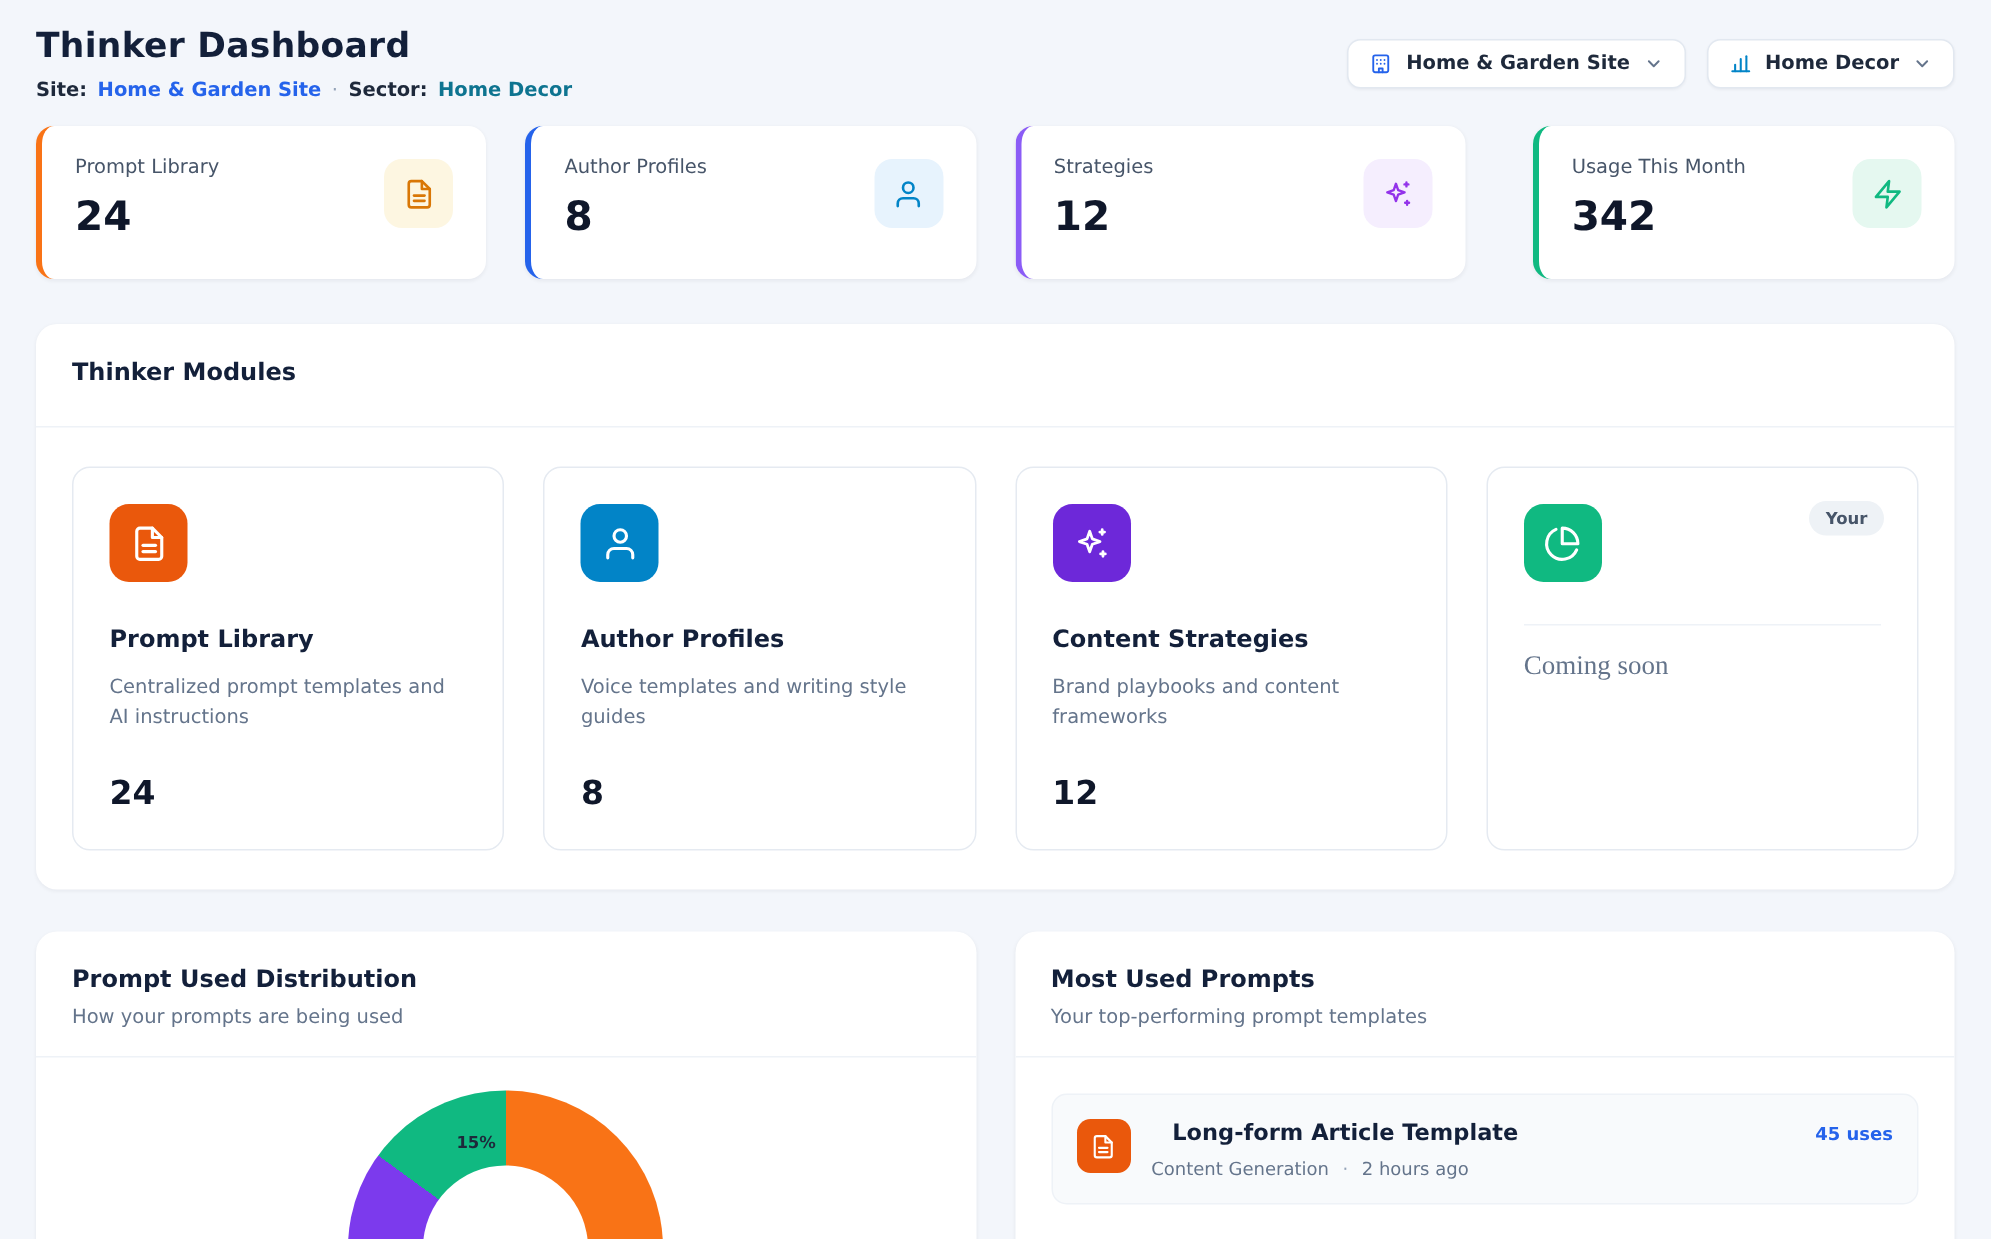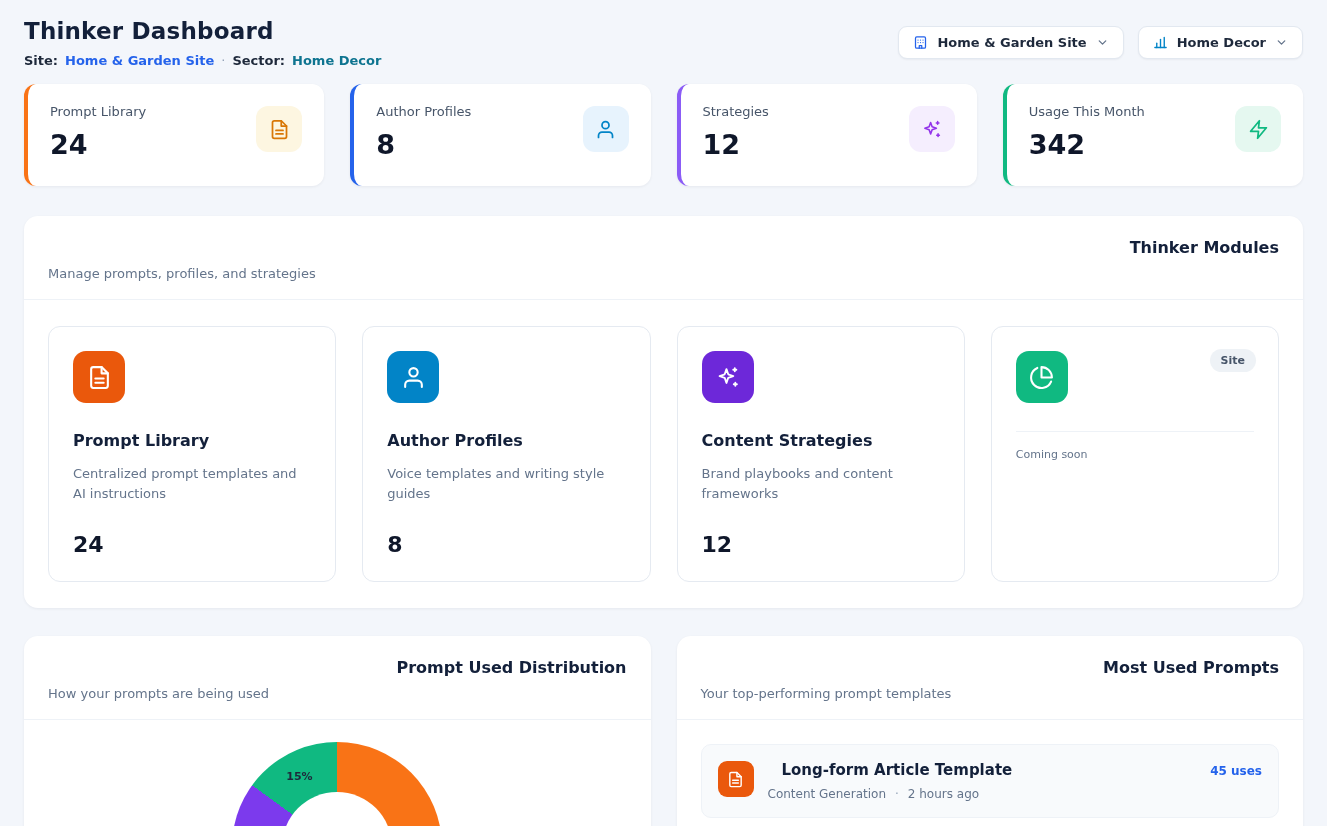--- a/index.html
+++ b/index.html
@@ -45,21 +45,21 @@
   .stat-icon { width:46px; height:46px; border-radius:12px; display:flex; align-items:center; justify-content:center; margin-top:2px; }
   .stat-icon svg { width:21px; height:21px; }
   .t1 { background:#fdf6e1; color:#d97706; }
   .t2 { background:#e7f3fd; color:#0284c7; }
   .t3 { background:#f5eefe; color:#9333ea; }
   .t4 { background:#e5f8f0; color:#10b981; }
 
   
   .panel { background:#fff; border-radius:14px; box-shadow:0 1px 3px rgba(15,23,42,.06); margin-bottom:28px; }
   .panel-head { padding:22px 24px 18px; }
-  .panel-title { font-size:16px; font-weight:700; color:#13203a; margin-bottom:9px;text-align:right; }
+  .panel-title { font-size:16px; font-weight:700; color:#13203a; margin-bottom:9px; }
   .panel-sub { font-size:13px; color:#64748b; }
   .panel-divider { border-top:1px solid #eef2f7; }
 
   
   .modules-grid { display:grid; grid-template-columns:repeat(4,1fr); gap:26px; padding:26px 24px; }
   .module-card {
     border:1px solid #e5eaf1; border-radius:12px; padding:24px;
     position:relative; min-height:252px; background:#fff; cursor:pointer;
   }
   .module-icon {
@@ -67,30 +67,30 @@
     display:flex; align-items:center; justify-content:center; margin-bottom:28px;
   }
   .module-icon svg { width:25px; height:25px; }
   .module-title { font-size:16px; font-weight:700; color:#13203a; margin-bottom:14px; }
   .module-desc { font-size:13px; color:#64748b; line-height:1.55; margin-bottom:28px; }
   .module-count { font-size:22px; font-weight:700; color:#0f172a; }
   .soon-badge {
     position:absolute; top:22px; right:22px; background:#eef2f6; color:#475569;
     font-size:11px; font-weight:700; padding:5px 11px; border-radius:999px;
   }
-  .module-footer { border-top:1px solid #eef2f7; padding-top:16px; font-size:11px; color:#64748b; }
+  .module-footer { border-top:1px solid #eef2f7; padding-top:16px; font-size:18px; color:#64748b;font-family:Liberation Serif, serif; }
 
   
   .bottom-grid { display:grid; grid-template-columns:1fr 1fr; gap:26px; }
   .bottom-card { background:#fff; border-radius:14px; box-shadow:0 1px 3px rgba(15,23,42,.06); height:430px; overflow:hidden; }
 
   .chart-wrap { display:flex; justify-content:center; padding-top:22px; }
   .donut { width:210px; height:210px; border-radius:50%; position:relative; }
   .donut-hole { position:absolute; inset:50px; background:#fff; border-radius:50%; }
-  .donut-label { position:absolute; left:54px; top:28px; font-size:11px; font-weight:700; color:#1e293b; }
+  .donut-label { position:absolute; left:72px; top:28px; font-size:11px; font-weight:700; color:#1e293b; }
 
   .prompt-list { padding:24px; }
   .prompt-item {
     background:#f8fafc; border:1px solid #eef2f7; border-radius:10px;
     padding:16px; display:flex; gap:14px; align-items:flex-start; cursor:pointer;
   }
   .prompt-icon {
     width:36px; height:36px; border-radius:9px; background:#ea580c; color:#fff;
     flex-shrink:0; display:flex; align-items:center; justify-content:center;
   }
@@ -190,37 +190,36 @@
         <div class="stat-value">12</div>
       </div>
       <div class="stat-icon t3">
         <svg viewBox="0 0 24 24" fill="none" stroke="currentColor" stroke-width="1.8" stroke-linecap="round" stroke-linejoin="round">
             <path d="M11 4l1.7 4.9L17.6 10.6l-4.9 1.7L11 17.2l-1.7-4.9L4.4 10.6l4.9-1.7z"></path>
             <path d="M19 3v3M17.5 4.5h3"></path>
             <path d="M19.5 17v3M18 18.5h3"></path>
           </svg>
       </div>
     </div>
-    <div class="stat-card" style="border-left-color: rgb(16, 185, 129);">
+    <div class="stat-card" style="border-left-color: rgb(16, 185, 129); margin-left: 19px;">
       <div>
         <div class="stat-label">Usage This Month</div>
         <div class="stat-value">342</div>
       </div>
       <div class="stat-icon t4">
         <svg viewBox="0 0 24 24" fill="none" stroke="currentColor" stroke-width="2" stroke-linecap="round" stroke-linejoin="round">
             <polygon points="13 2 3 14 12 14 11 22 21 10 12 10 13 2"></polygon>
           </svg>
       </div>
     </div>
   </div>
 
   <div class="panel">
     <div class="panel-head">
       <div class="panel-title">Thinker Modules</div>
-      <div class="panel-sub">Manage prompts, profiles, and strategies</div>
     </div>
     <div class="panel-divider"></div>
     <div class="modules-grid">
 
       <div class="module-card">
         <div class="module-icon" style="background-color: rgb(234, 88, 12);">
           <svg viewBox="0 0 24 24" fill="none" stroke="currentColor" stroke-width="2" stroke-linecap="round" stroke-linejoin="round">
               <path d="M14 2H6a2 2 0 0 0-2 2v16a2 2 0 0 0 2 2h12a2 2 0 0 0 2-2V8z"></path>
               <polyline points="14 2 14 8 20 8"></polyline>
               <line x1="16" y1="13" x2="8" y2="13"></line>
@@ -251,21 +250,21 @@
               <path d="M19 3v3M17.5 4.5h3"></path>
               <path d="M19.5 17v3M18 18.5h3"></path>
             </svg>
         </div>
         <div class="module-title">Content Strategies</div>
         <div class="module-desc">Brand playbooks and content frameworks</div>
         <div class="module-count">12</div>
       </div>
 
       <div class="module-card">
-        <span class="soon-badge">Site</span>
+        <span class="soon-badge">Your</span>
         <div class="module-icon" style="background-color: rgb(16, 185, 129);">
           <svg viewBox="0 0 24 24" fill="none" stroke="currentColor" stroke-width="2" stroke-linecap="round" stroke-linejoin="round">
               <path d="M21.21 15.89A10 10 0 1 1 8 2.83"></path>
               <path d="M22 12A10 10 0 0 0 12 2v10z"></path>
             </svg>
         </div>
         <div class="module-footer">Coming soon</div>
       </div>
 
     </div>

